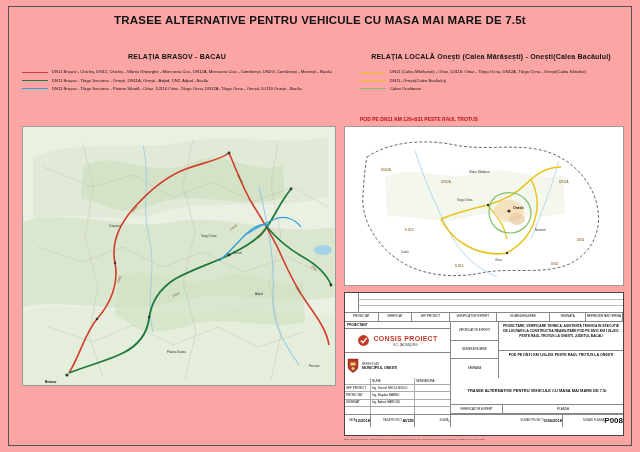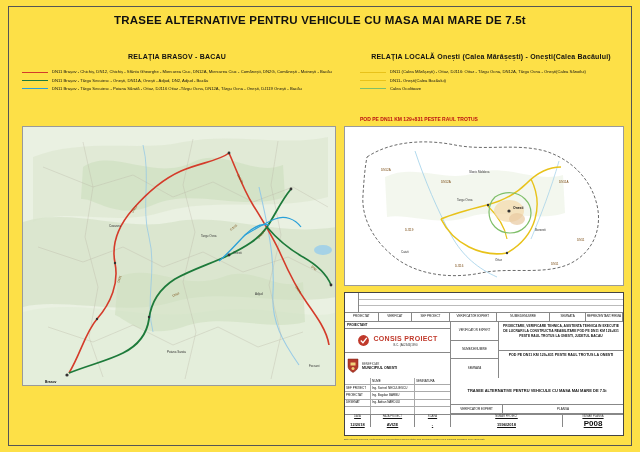--- a/index.html
+++ b/index.html
@@ -10,21 +10,21 @@
   body {
     width: 640px;
     height: 452px;
     font-family: "Liberation Sans", sans-serif;
     overflow: hidden;
   }
   #sheet {
     position: relative;
     width: 640px;
     height: 452px;
-    background: #fde047;
+    background: #fca5a5;
     box-sizing: border-box;
   }
   .frame {
     position: absolute;
     left: 8px;
     top: 6px;
     right: 8px;
     bottom: 6px;
     border: 1px solid #555;
     box-sizing: border-box;
@@ -307,25 +307,24 @@
   .bottom-row {
     display: flex;
     height: 13px;
     font-size: 3px;
   }
   .bottom-row > div {
     border-right: 1px solid #888;
     border-top: 1px solid #888;
     box-sizing: border-box;
     display: flex;
-    flex-direction: column;
-    align-items: center;
-    justify-content: space-between;
+    flex-direction: row;
+    align-items: center;
+    justify-content: flex-end;
     line-height: 1.3;
-    text-decoration: underline;
   }
   .bm-label { font-size: 2.7px; color: #333; }
   .bm-val { font-size: 4px; font-weight: bold; }
   .plate {
     font-size: 8px;
     font-weight: bold;
     color: #111;
   }
   .footnote {
     position: absolute;

